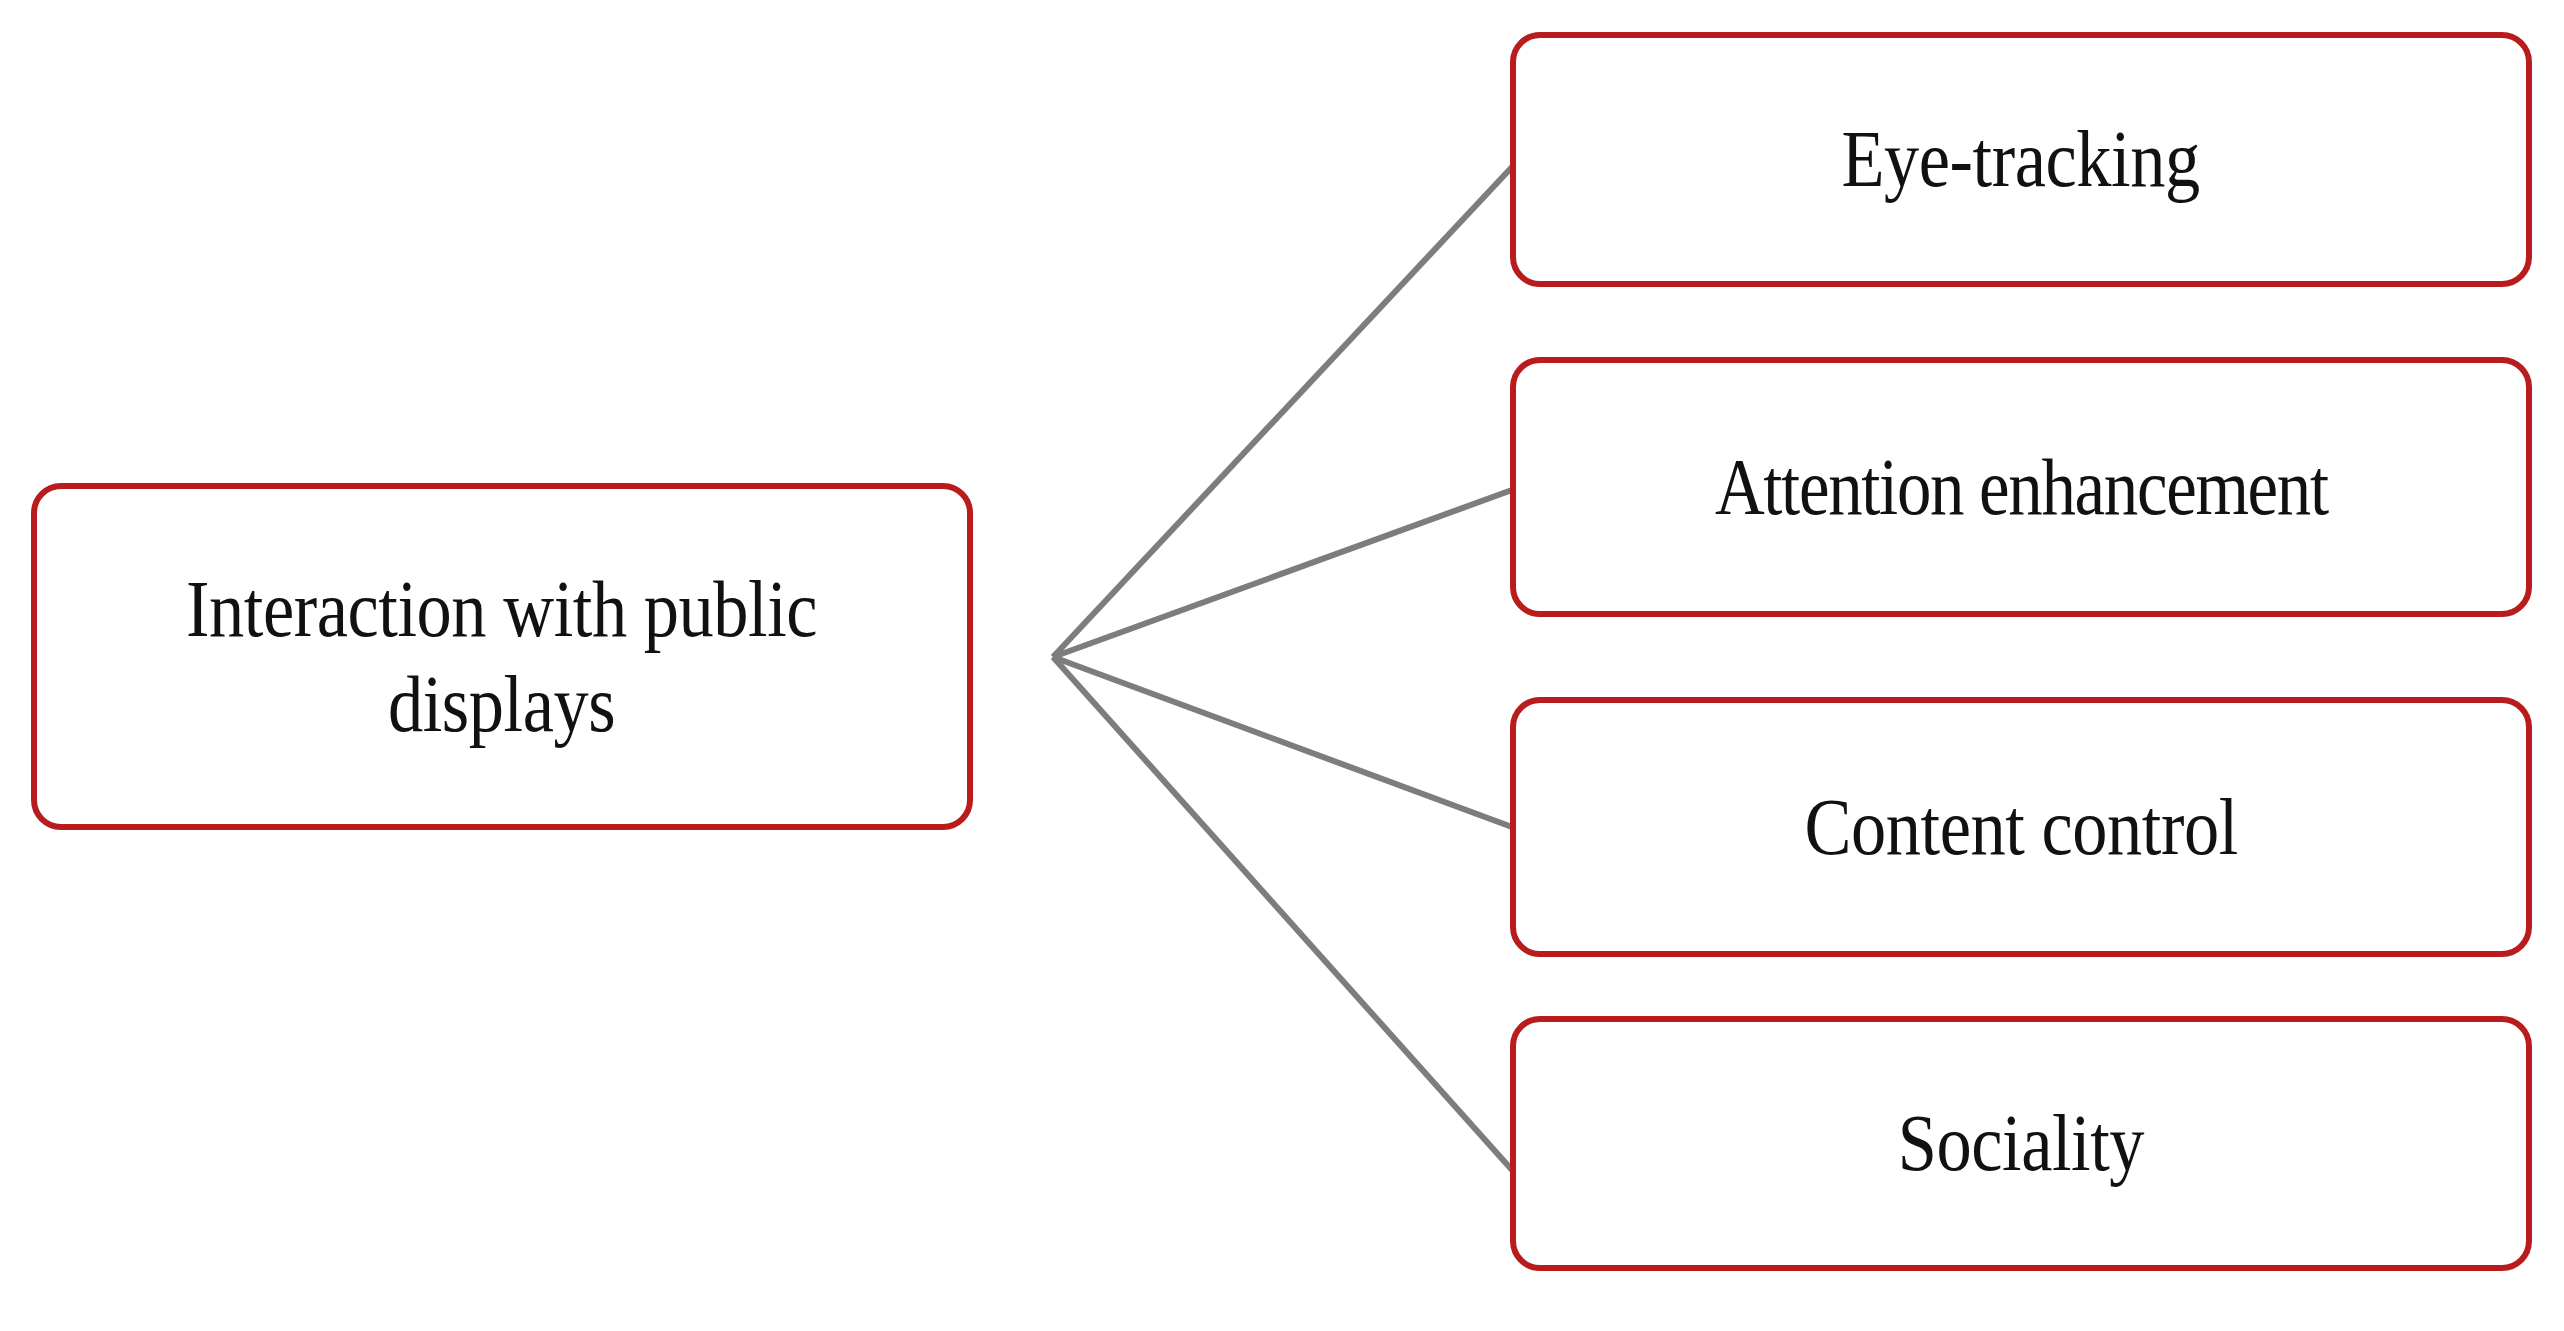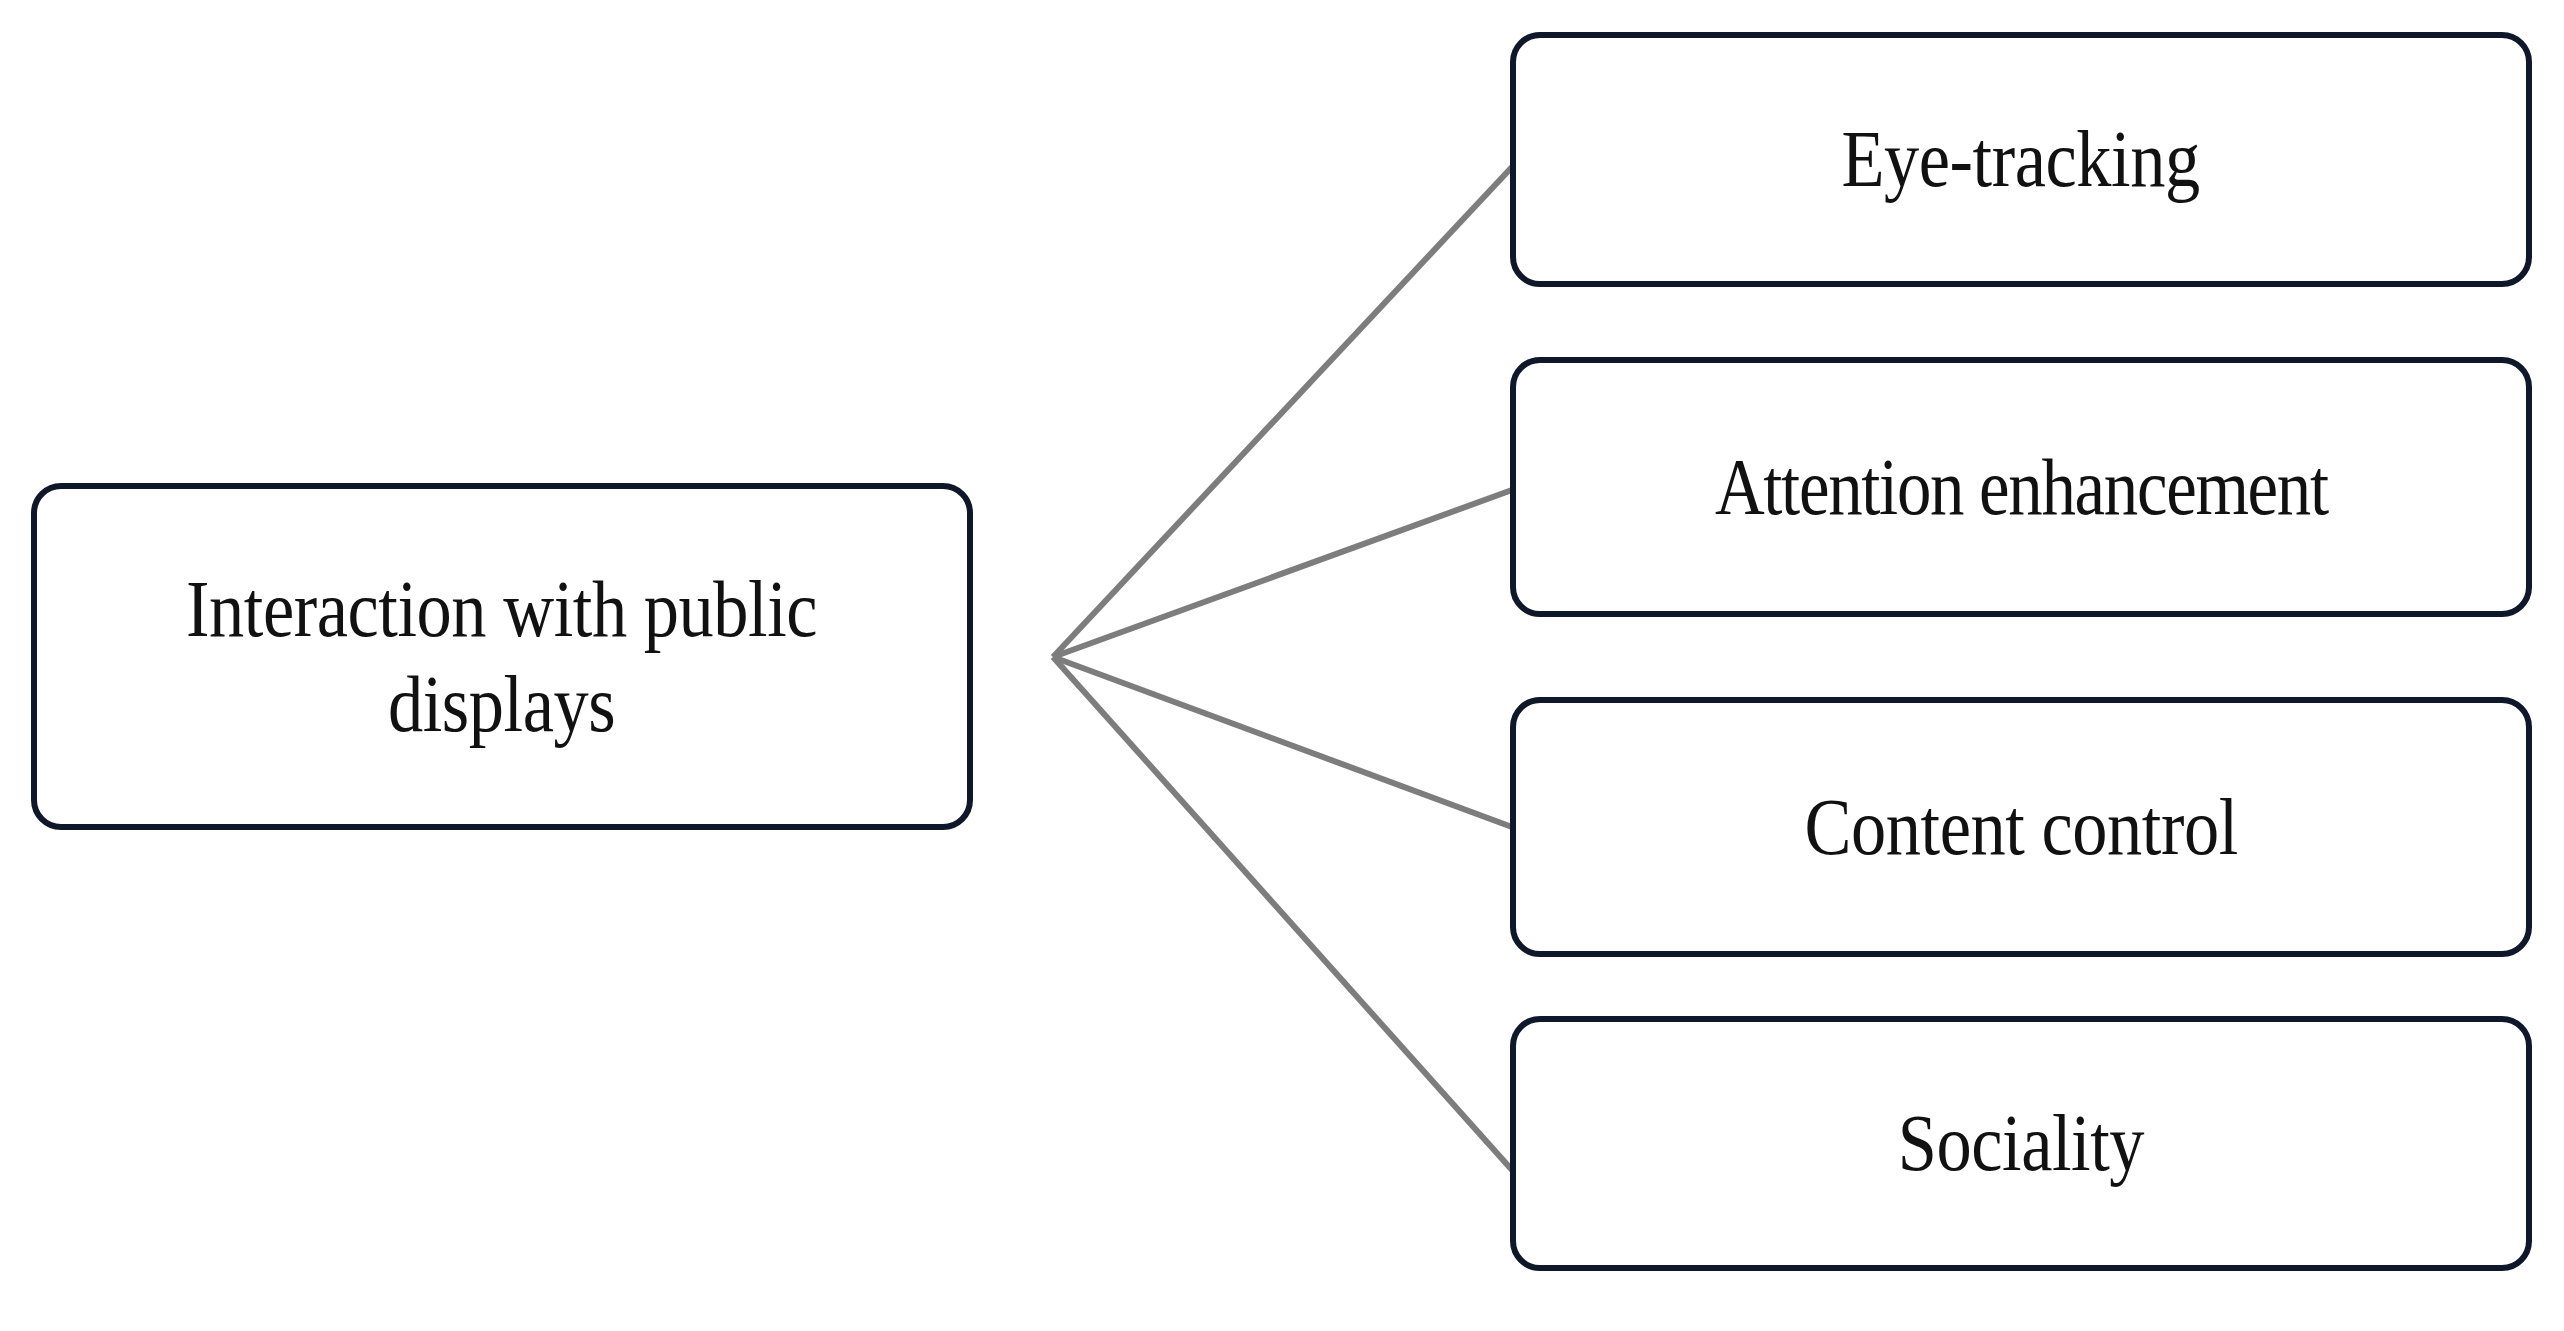--- a/index.html
+++ b/index.html
@@ -23,21 +23,21 @@
     left: 0;
     top: 0;
     width: 2564px;
     height: 1331px;
     pointer-events: none;
   }
   .node-box {
     position: absolute;
     box-sizing: border-box;
     background: #ffffff;
-    border: 6px solid #0f172a;
+    border: 6px solid #b91c1c;
     border-radius: 30px;
     display: flex;
     align-items: center;
     justify-content: center;
     text-align: center;
   }
   .node-label {
     color: #111111;
     font-family: "Liberation Serif", "DejaVu Serif", serif;
     font-weight: 400;

